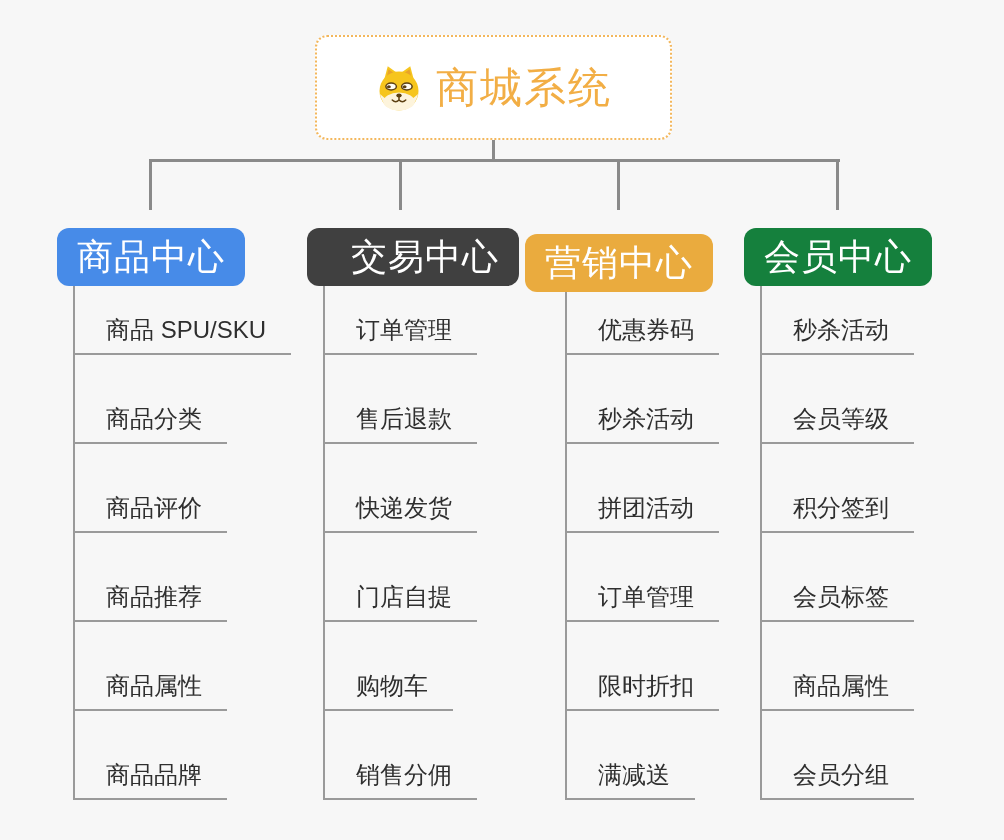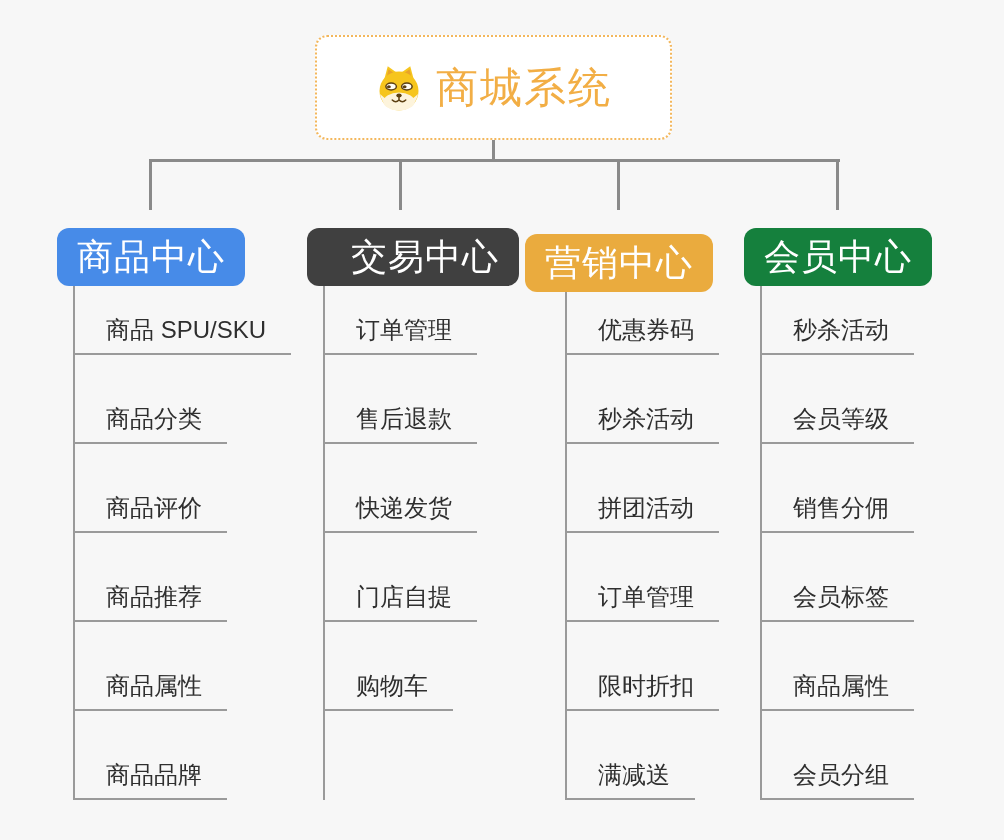--- a/index.html
+++ b/index.html
@@ -117,20 +117,23 @@
       </div>
     <div class="leaf-row">
         <span class="leaf">快递发货</span>
       </div>
     <div class="leaf-row">
         <span class="leaf">门店自提</span>
       </div>
     <div class="leaf-row">
         <span class="leaf">购物车</span>
       </div>
+    <div class="leaf-row">
+        <span class="leaf">销售分佣</span>
+      </div>
   </div>
 
   <div class="branch-col bc-2">
     <div class="vline"></div>
     <div class="leaf-row">
         <span class="leaf">优惠券码</span>
       </div>
     <div class="leaf-row">
         <span class="leaf">秒杀活动</span>
       </div>
@@ -150,21 +153,21 @@
 
   <div class="branch-col bc-3">
     <div class="vline"></div>
     <div class="leaf-row">
         <span class="leaf">秒杀活动</span>
       </div>
     <div class="leaf-row">
         <span class="leaf">会员等级</span>
       </div>
     <div class="leaf-row">
-        <span class="leaf">销售分佣</span>
+        <span class="leaf">积分签到</span>
       </div>
     <div class="leaf-row">
         <span class="leaf">会员标签</span>
       </div>
     <div class="leaf-row">
         <span class="leaf">商品属性</span>
       </div>
     <div class="leaf-row">
         <span class="leaf">会员分组</span>
       </div>

